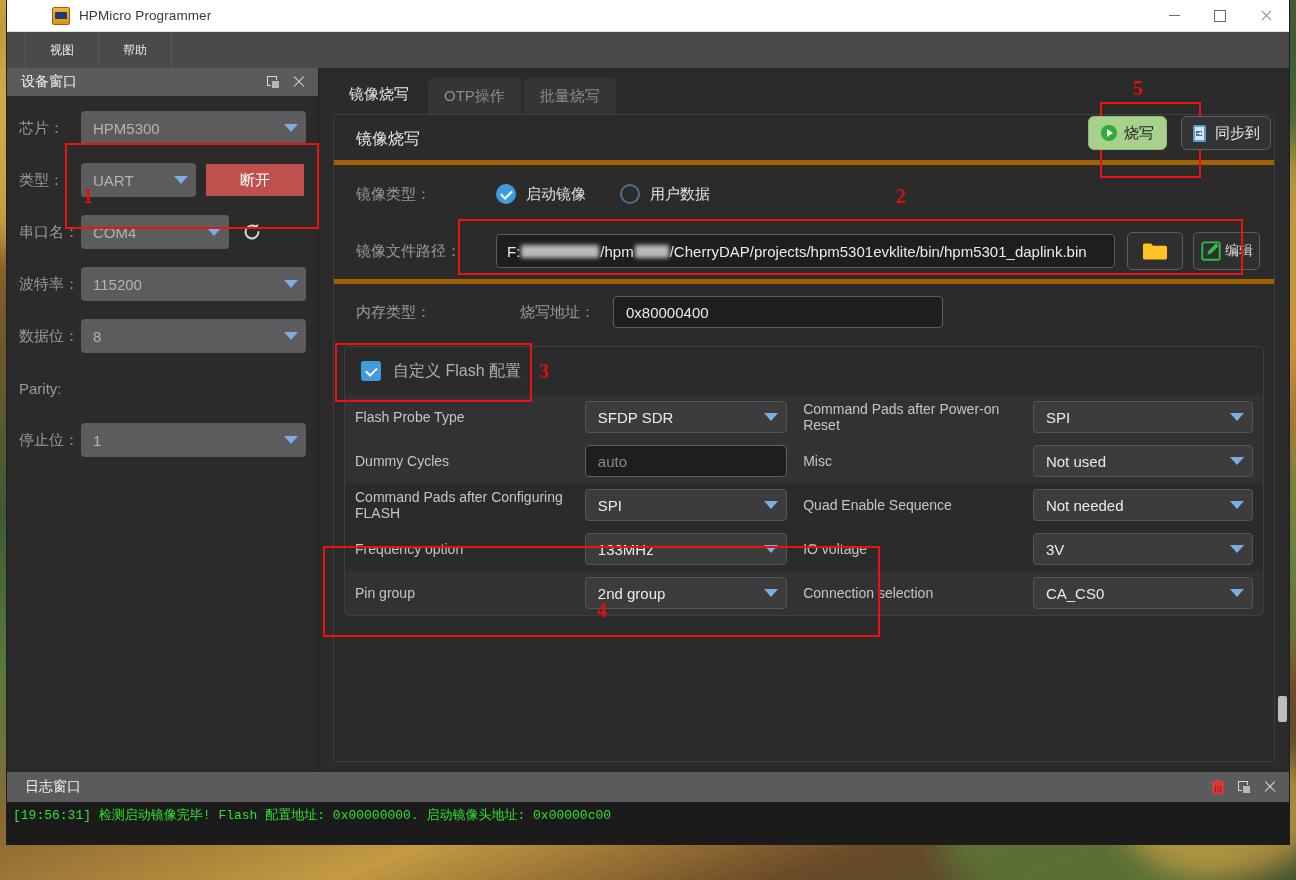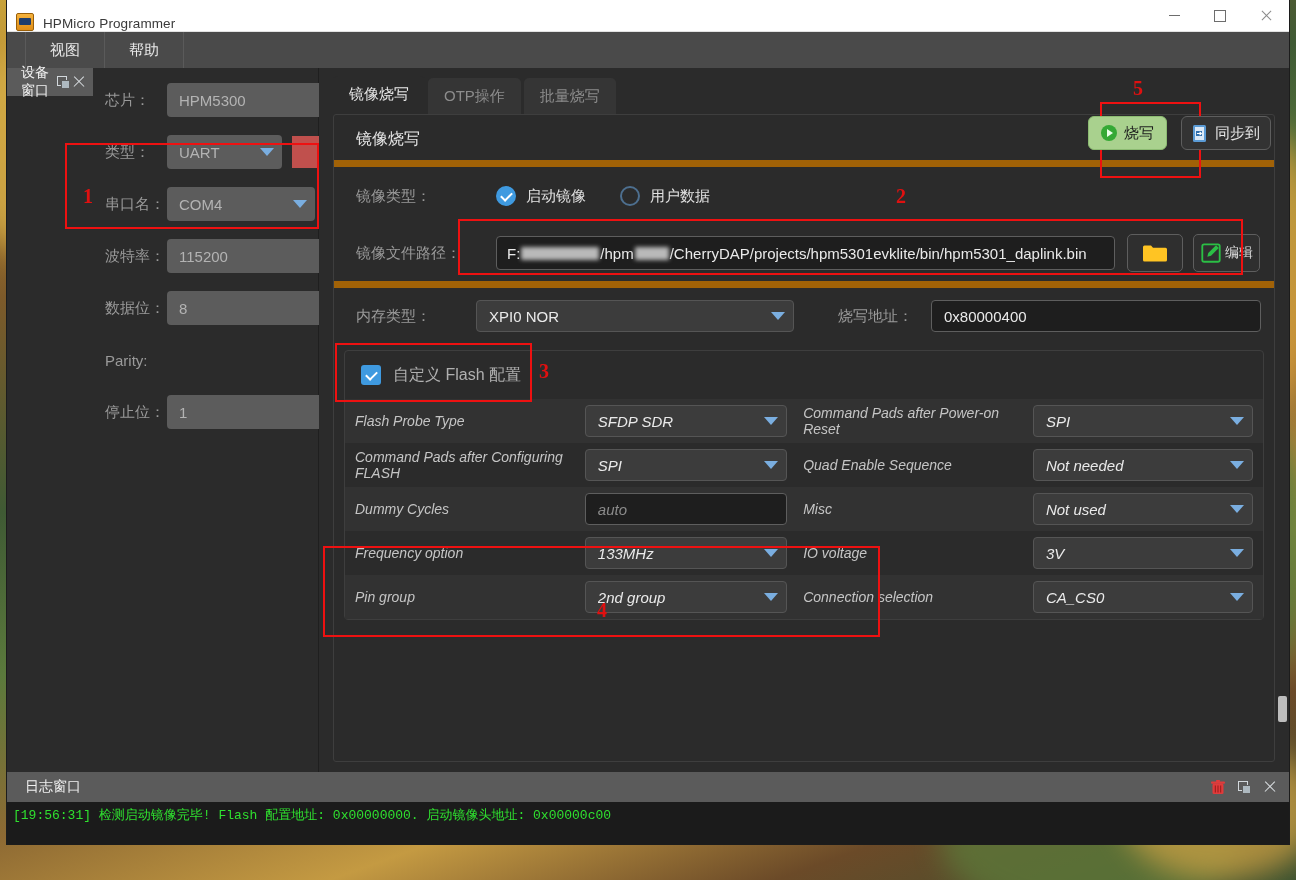--- a/index.html
+++ b/index.html
@@ -19,22 +19,23 @@
   #desktop .blotch{position:absolute;border-radius:50%;filter:blur(14px);opacity:.75;}
   
   #app-window{
     position:absolute;left:7px;top:0;width:1282px;height:844px;
     background:#2b2b2b;
     box-shadow:0 0 0 1px #1c1c1c;
     overflow:hidden;
   }
   
   #titlebar{
-    height:31px;background:#ffffff;display:flex;align-items:flex-end;
+    height:31px;background:#ffffff;display:flex;align-items:center;
     border-bottom:1px solid #e2e2e2;
+    padding-left:36px;
   }
   #titlebar .app-icon{
     width:16px;height:16px;margin-left:9px;margin-right:9px;
     background:linear-gradient(#f5b23c,#e08e17);
     border:1px solid #9a5f08;border-radius:2px;position:relative;flex:none;
   }
   #titlebar .app-icon:after{
     content:"";position:absolute;left:2px;top:4px;right:2px;height:7px;
     background:#1d3d6e;border-radius:1px;
   }
@@ -49,30 +50,30 @@
   .glyph-close{position:relative;width:12px;height:12px;}
   .glyph-close:before,.glyph-close:after{
     content:"";position:absolute;left:0;top:5px;width:13px;height:1px;background:#8a8a8a;
   }
   .glyph-close:before{transform:rotate(45deg);}
   .glyph-close:after{transform:rotate(-45deg);}
 
   
   #menubar{height:36px;background:#4a4a4a;display:flex;align-items:stretch;}
   #menubar .mitem{
-    padding:8px 24px;display:flex;align-items:center;color:#e8e8e8;font-size:15px;
+    padding:8px 24px;display:flex;align-items:center;color:#e8e8e8;font-size:12px;
     border-right:1px solid #5a5a5a;
   }
   #menubar .mitem:first-child{border-left:1px solid #5a5a5a;margin-left:18px;}
 
   
   #body-split{display:flex;height:704px;background:#2b2b2b;}
 
   
-  #device-panel{width:311px;flex:none;background:#2b2b2b;display:flex;flex-direction:row;
+  #device-panel{width:311px;flex:none;background:#2b2b2b;display:flex;flex-direction:column;
     border-right:1px solid #1f1f1f;}
   .dock-header{
     height:28px;background:#5b5b5b;display:flex;align-items:center;
     padding:0 6px 0 14px;color:#f0f0f0;font-size:14px;
   }
   .dock-header .sp{margin-left:auto;}
   .dock-icon{width:26px;height:26px;display:flex;align-items:center;justify-content:center;}
   .icon-float{position:relative;width:12px;height:12px;}
   .icon-float:before{content:"";position:absolute;left:0;top:0;width:8px;height:8px;border:1.4px solid #d2d8dc;}
   .icon-float:after{content:"";position:absolute;left:4px;top:4px;width:7px;height:7px;background:#aeb9c0;border:1.4px solid #5b5b5b;}
@@ -113,21 +114,21 @@
   .tab{
     padding:9px 16px 8px 16px;font-size:15px;color:#8c8c8c;background:#353535;
     border-radius:5px 5px 0 0;margin-right:3px;
   }
   .tab.active{background:#2b2b2b;color:#e8e8e8;border-bottom:2px solid #2b2b2b;}
   #content-pane{
     position:absolute;left:14px;right:14px;top:46px;bottom:10px;
     background:#2b2b2b;border:1px solid #3e3e3e;border-radius:3px;
   }
   #pane-title{padding:14px 0 10px 22px;color:#e5e5e5;font-size:16px;}
-  .section{border-top:7px solid #a16207;padding:0;}
+  .section{border-top:5px solid #a16207;padding:0;}
 
   .row-imgtype{display:flex;align-items:center;height:58px;padding-left:22px;}
   .row-imgtype .lbl{width:140px;color:#9a9a9a;font-size:15px;}
   .radio{display:flex;align-items:center;margin-right:34px;}
   .rdot{
     width:20px;height:20px;border-radius:50%;border:2px solid #4d6f8f;margin-right:10px;
     display:flex;align-items:center;justify-content:center;box-sizing:border-box;
   }
   .rdot.on{background:#3f9ae0;border-color:#3f9ae0;}
   .rdot.on:after{content:"";width:9px;height:5px;border-left:2px solid #fff;border-bottom:2px solid #fff;
@@ -171,21 +172,21 @@
   #flash-block{margin:6px 10px 0 10px;border:1px solid #3e3e3e;border-radius:4px;background:#2b2b2b;}
   .cfg-check{display:flex;align-items:center;height:48px;padding-left:16px;}
   .cbox{
     width:20px;height:20px;border-radius:3px;background:#3f9ae0;margin-right:12px;
     display:flex;align-items:center;justify-content:center;flex:none;
   }
   .cbox:after{content:"";width:9px;height:5px;border-left:2px solid #fff;border-bottom:2px solid #fff;
     transform:rotate(-45deg);margin-top:-2px;}
   .cfg-check .cl{color:#b0b0b0;font-size:16px;}
 
-  .grid{display:table;width:100%;border-collapse:collapse;font-style:italic;}
+  .grid{display:table;width:100%;border-collapse:collapse;}
   .grow{display:table-row;}
   .gc{display:table-cell;vertical-align:middle;padding:6px 8px;}
   .grow.alt .gc{background:#323232;}
   .gc.lab{color:#c5c5c5;font-size:14px;width:235px;padding-left:10px;}
   .gc.ctl{width:215px;}
   .gc.lab2{color:#c5c5c5;font-size:14px;width:235px;padding-left:8px;}
   .gc.ctl2{width:235px;padding-right:10px;}
 
   
   #burn-area{position:absolute;right:18px;top:48px;display:flex;align-items:center;z-index:5;}
@@ -389,24 +390,20 @@
                 <path d="M8 16 l1-4 L17.5 3.5 l3 3 L12 15 Z" fill="#2bbf45"></path>
               </svg>
               <span>编辑</span>
             </div>
           </div>
         </div>
 
         <div class="section">
           <div class="row-mem">
             <div class="lbl">内存类型：</div>
-            <div class="sel" style="width:318px;flex:none;">
-              <span class="val">XPI0 NOR</span>
-              <i class="caret"></i>
-            </div>
             <div class="lbl" style="width:auto;margin-left:44px;margin-right:18px;">烧写地址：</div>
             <div class="txtin" style="width:330px;flex:none;">
               <span>0x80000400</span>
             </div>
           </div>
         </div>
 
         <div id="flash-block">
           <div class="cfg-check">
             <span class="cbox"></span>
@@ -420,53 +417,53 @@
               <div class="gc ctl">
                 <div class="sel">
                   <span class="val">SFDP SDR</span>
                   <i class="caret"></i>
                 </div>
               </div>
               <div class="gc lab2">Command Pads after Power-on Reset</div>
               <div class="gc ctl2">
                 <div class="sel">
                   <span class="val">SPI</span>
-                  <i class="caret"></i>
-                </div>
-              </div>
-            </div>
-
-            <div class="grow">
-              <div class="gc lab">Command Pads after Configuring FLASH</div>
-              <div class="gc ctl">
-                <div class="sel">
-                  <span class="val">SPI</span>
-                  <i class="caret"></i>
-                </div>
-              </div>
-              <div class="gc lab2">Quad Enable Sequence</div>
-              <div class="gc ctl2">
-                <div class="sel">
-                  <span class="val">Not needed</span>
                   <i class="caret"></i>
                 </div>
               </div>
             </div>
 
             <div class="grow alt">
               <div class="gc lab">Dummy Cycles</div>
               <div class="gc ctl">
                 <div class="txtin ph">
                   <span>auto</span>
                 </div>
               </div>
               <div class="gc lab2">Misc</div>
               <div class="gc ctl2">
                 <div class="sel">
                   <span class="val">Not used</span>
+                  <i class="caret"></i>
+                </div>
+              </div>
+            </div>
+
+            <div class="grow">
+              <div class="gc lab">Command Pads after Configuring FLASH</div>
+              <div class="gc ctl">
+                <div class="sel">
+                  <span class="val">SPI</span>
+                  <i class="caret"></i>
+                </div>
+              </div>
+              <div class="gc lab2">Quad Enable Sequence</div>
+              <div class="gc ctl2">
+                <div class="sel">
+                  <span class="val">Not needed</span>
                   <i class="caret"></i>
                 </div>
               </div>
             </div>
 
             <div class="grow">
               <div class="gc lab">Frequency option</div>
               <div class="gc ctl">
                 <div class="sel">
                   <span class="val">133MHz</span>

